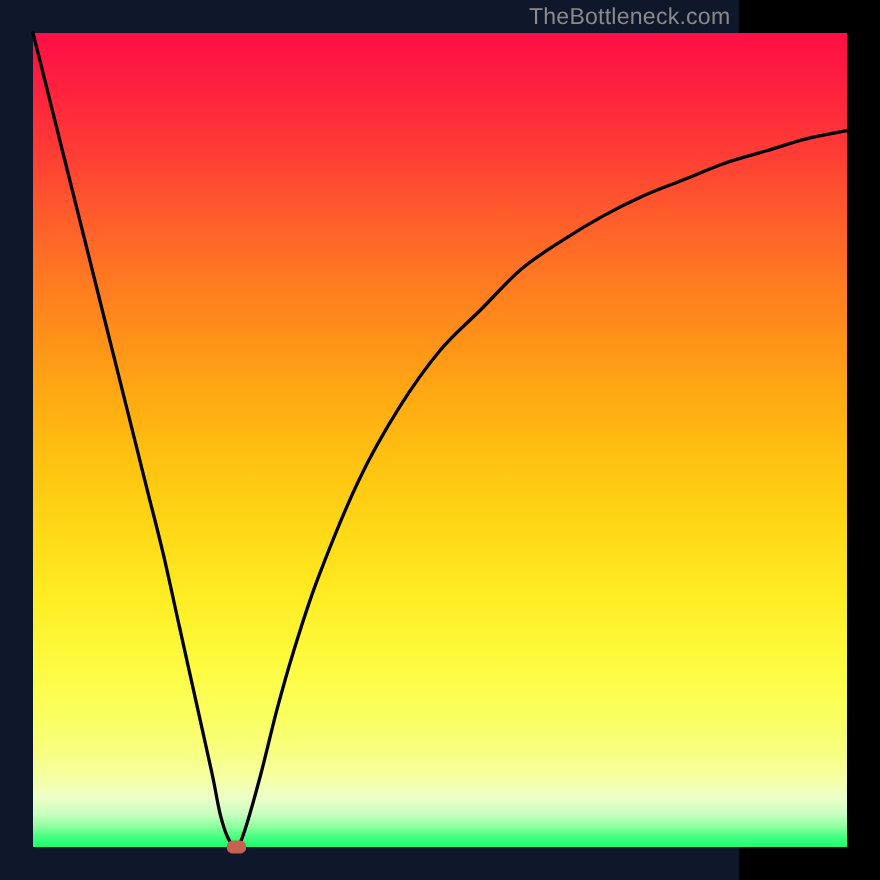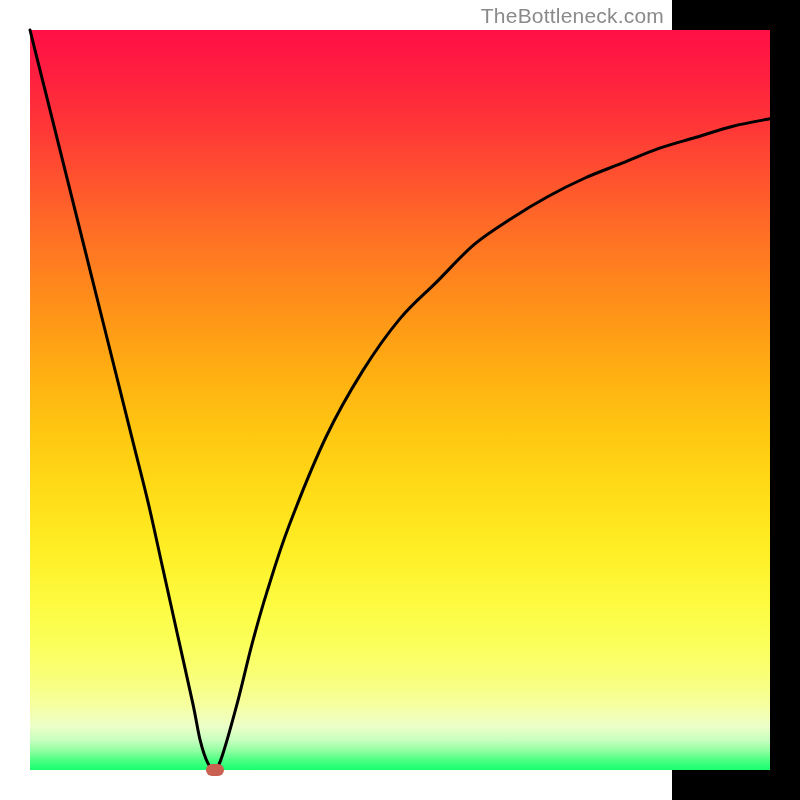--- a/index.html
+++ b/index.html
@@ -8,21 +8,21 @@
     width: 800px;
     height: 800px;
     background: #000;
     overflow: hidden;
     font-family: Arial, Helvetica, sans-serif;
   }
   .frame {
     position: relative;
     width: 672px;
     height: 800px;
-    background: #ffffff;
+    background: #0f172a;
   }
   .plot-area {
     position: absolute;
     left: 30px;
     top: 30px;
     width: 740px;
     height: 740px;
     background: linear-gradient(to bottom,
       #ff0f46 0%,
       #ff1f3f 6%,

